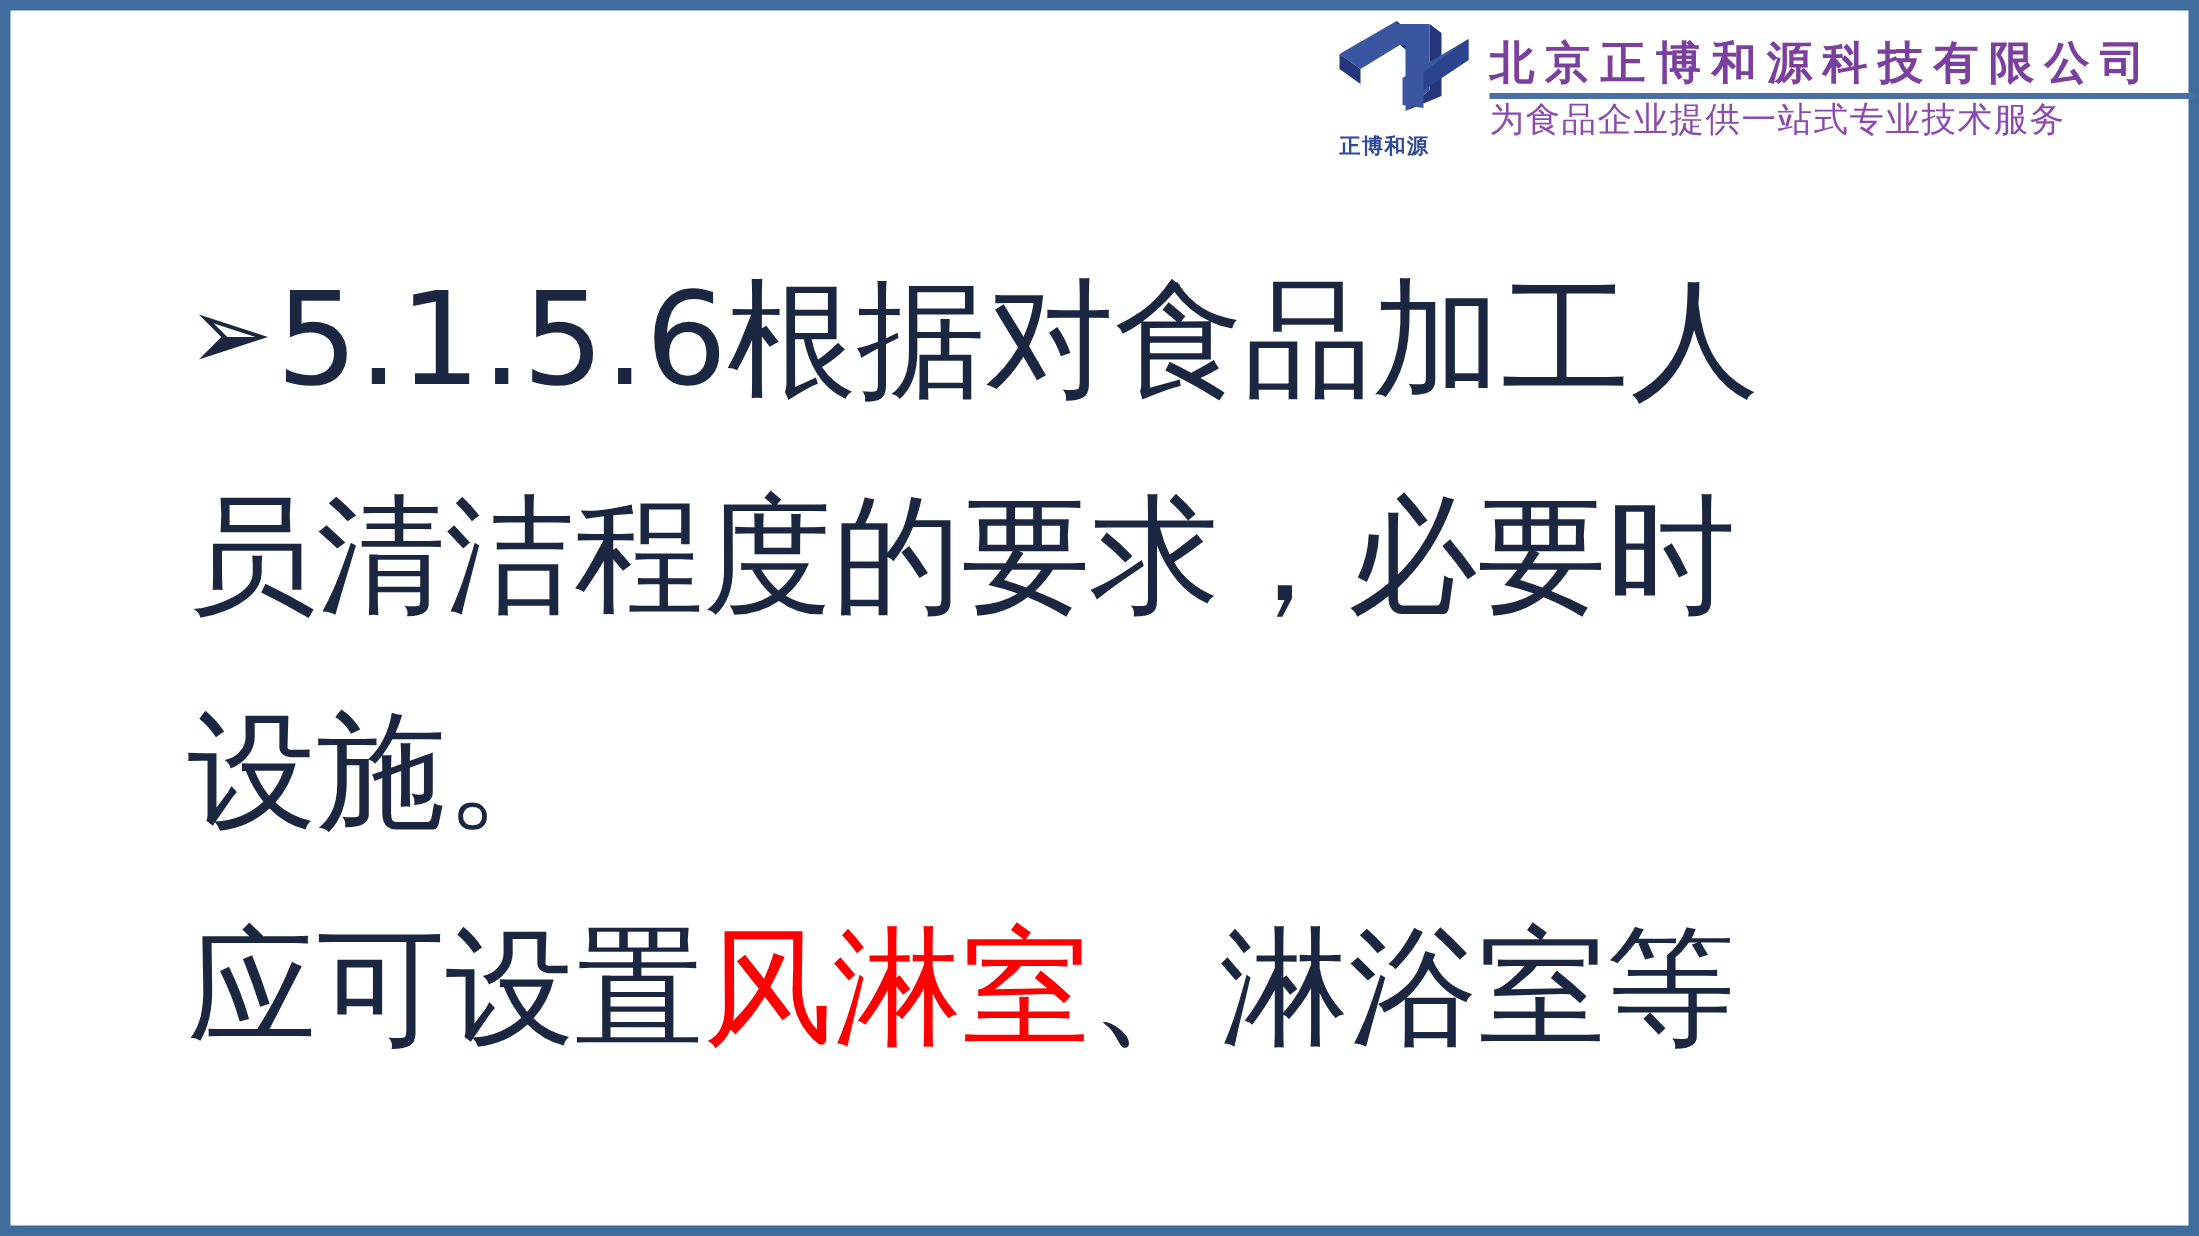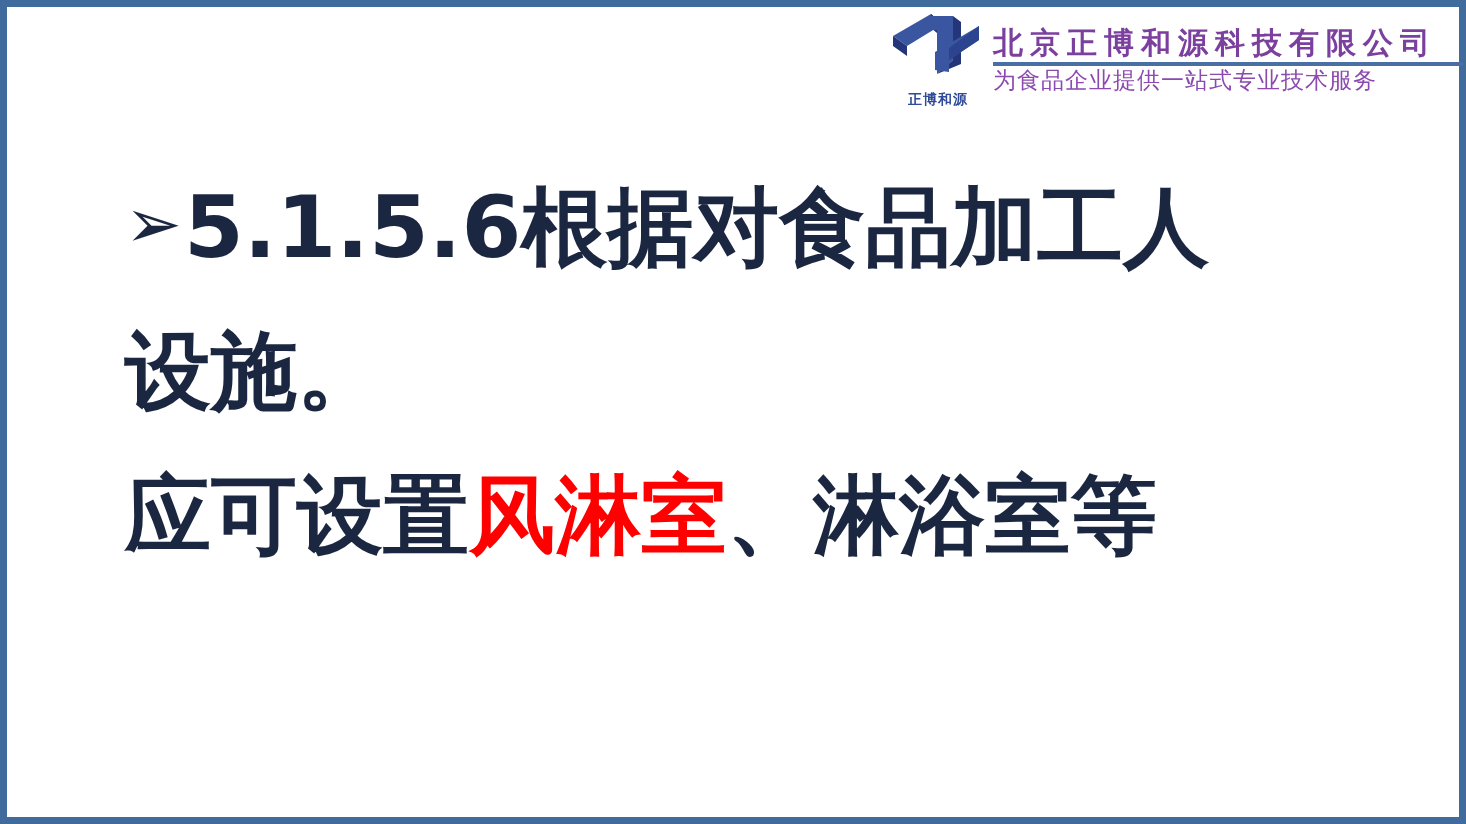--- a/index.html
+++ b/index.html
@@ -50,22 +50,22 @@
     top: 2px;
     width: 92px;
     height: 72px;
   }
 
   .logo-word {
     position: absolute;
     left: 6px;
     bottom: 2px;
     width: 90px;
-    text-align: center;
-    font-family: Liberation Sans, sans-serif;
+    text-align: left;
+    font-family: Liberation Mono, monospace;
     font-weight: 700;
     font-size: 14px;
     letter-spacing: 1px;
     color: #2f4a96;
     line-height: 1;
     white-space: nowrap;
   }
 
   .header-text {
     flex: 1 1 auto;
@@ -107,21 +107,21 @@
   
   .content {
     position: absolute;
     left: 118px;
     top: 148px;
     right: 40px;
   }
 
   .body-line {
     font-family: "DejaVu Sans", "Liberation Sans", sans-serif;
-    font-weight: 700;
+    font-weight: 400;
     font-size: 86px;
     line-height: 144px;
     color: #1b2740;
     white-space: nowrap;
     letter-spacing: 0px;
   }
 
   .bullet-glyph {
     font-size: 68px;
     line-height: 1;
@@ -161,20 +161,23 @@
     </div>
 
   </div>
 
   <div class="content">
 
     <div class="body-line">
       <span class="bullet-glyph">➢</span><span>5.1.5.6根据对食品加工人</span>
     </div>
 
+    <div class="body-line">
+      <span>员清洁程度的要求，必要时</span>
+    </div>
 
     <div class="body-line">
       <span>设施。</span>
     </div>
 
     <div class="body-line">
       <span>应可设置</span><span class="hl-red">风淋室</span><span>、淋浴室等</span>
     </div>
 
   </div>

